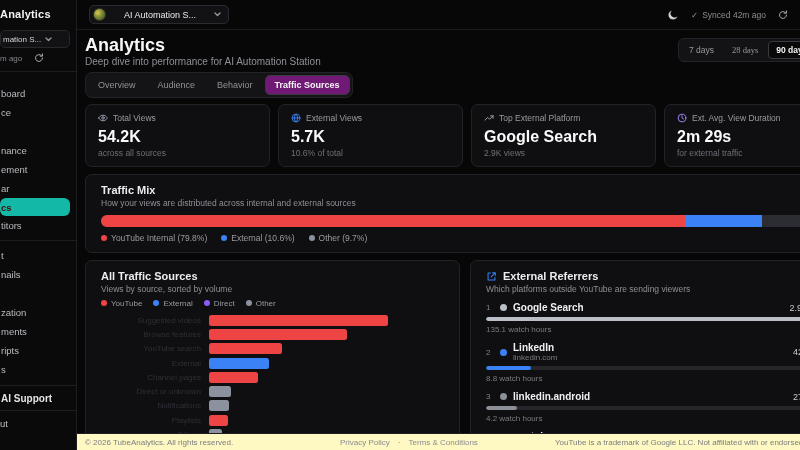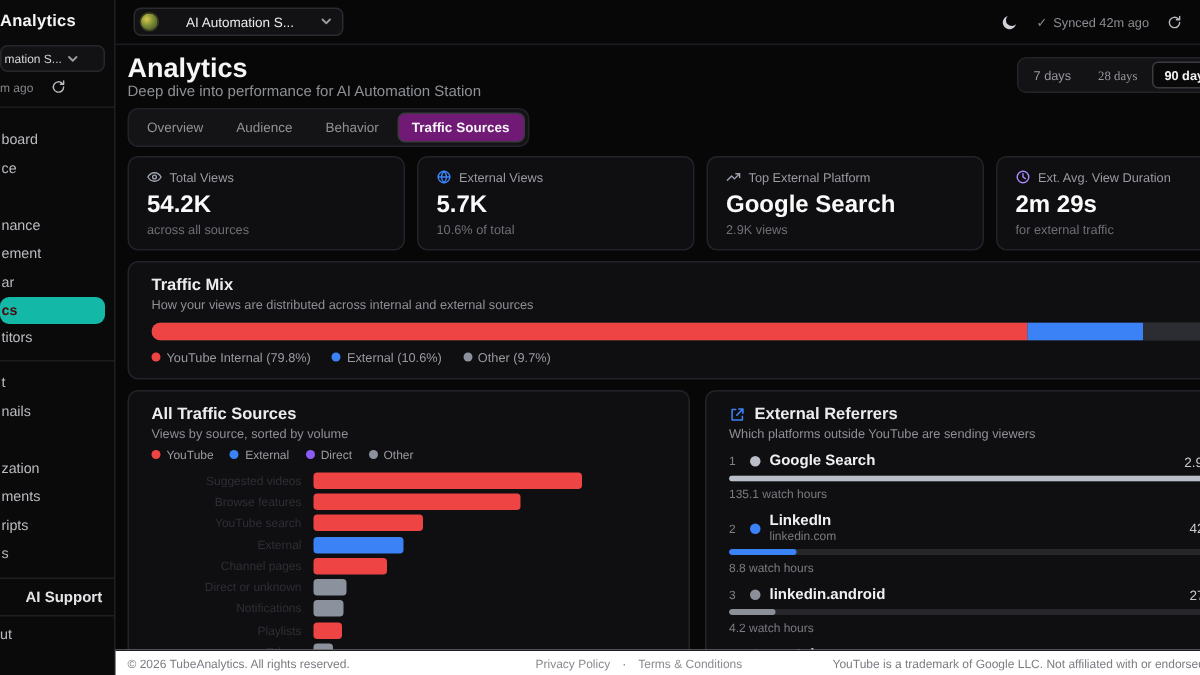--- a/index.html
+++ b/index.html
@@ -9,21 +9,21 @@
   
   .sidebar{position:absolute;left:0;top:0;bottom:0;width:77px;background:#0a0a0b;border-right:1px solid #1e1e23;padding-top:8px;overflow:hidden;}
   .side-logo{font-size:11px;font-weight:700;color:#f4f4f5;letter-spacing:.2px;}
   .side-channel{margin-top:10px;margin-right:6px;height:18px;border:1px solid #27272c;border-radius:5px;background:#121214;display:flex;align-items:center;gap:4px;padding:0 4px 0 2px;font-size:8px;color:#d6d6da;}
   .side-sync{margin-top:5px;display:flex;align-items:center;gap:12px;font-size:8px;color:#85868c;height:10px;}
   .side-div{margin-top:8px;border-top:1px solid #1c1c21;}
   .nav{margin-top:12px;}
   .nav-item{height:19px;display:flex;align-items:center;font-size:9.5px;color:#bcbcc2;padding-left:1px;}
   .nav-item.active{background:#14b8a6;border-radius:6px;margin-right:6px;color:#480c0c;font-weight:700;height:18px;}
   .nav2{margin-top:5px;}
-  .ai-support{margin-top:6px;border-top:1px solid #1e1e23;border-bottom:1px solid #1e1e23;height:26px;display:flex;align-items:center;padding-left:17px;font-size:10px;font-weight:600;color:#e4e4e7;}
+  .ai-support{margin-top:6px;border-top:1px solid #1e1e23;border-bottom:1px solid #1e1e23;height:26px;display:flex;align-items:center;padding-left:1px;font-size:10px;font-weight:600;color:#e4e4e7;}
   .side-bottom{height:20px;display:flex;align-items:center;font-size:9.5px;color:#bcbcc2;margin-top:2px;}
 
   
   .main{position:absolute;left:77px;right:0;top:0;bottom:0;}
   .topbar{height:30px;border-bottom:1px solid #1b1b20;display:flex;align-items:center;padding:0 12px;}
   .chan-pill{height:19px;border:1px solid #2a2a30;border-radius:5px;background:#121214;display:flex;align-items:center;gap:18px;padding:0 7px 0 3px;font-size:9px;color:#eaeaec;}
   .avatar{width:13px;height:13px;border-radius:50%;background:radial-gradient(circle at 35% 35%,#d9ca4d 0%,#7a8a35 45%,#33491f 100%);border:1px solid #3a3a20;}
   .top-right{margin-left:auto;display:flex;align-items:center;gap:12px;}
   .synced{display:flex;align-items:center;gap:4px;font-size:8.5px;color:#8c8d93;}
   .icon-btn{display:flex;align-items:center;}
@@ -67,23 +67,23 @@
   .ref-head{display:flex;align-items:center;gap:6px;}
   .ref-rank{font-size:8px;color:#808187;width:8px;}
   .ref-dot{width:7px;height:7px;border-radius:50%;}
   .ref-name{font-size:10px;font-weight:700;color:#f0f0f2;line-height:11px;}
   .ref-domain{font-size:8px;color:#7a7b80;line-height:9px;}
   .ref-val{margin-left:auto;font-size:9px;color:#c9cacf;white-space:nowrap;}
   .ref-track{margin-top:4px;height:4px;border-radius:2px;background:#26262b;overflow:hidden;}
   .ref-fill{height:100%;border-radius:2px;}
   .ref-hours{margin-top:4px;font-size:8px;color:#7a7b80;}
 
-  .footer{position:absolute;left:0;right:0;bottom:0;height:17px;background:#ffffff;border-top:1px solid #1d1d22;font-size:8px;color:#7b7c82;z-index:5;}
+  .footer{position:absolute;left:0;right:0;bottom:0;height:17px;background:#fef9c3;border-top:1px solid #1d1d22;font-size:8px;color:#7b7c82;z-index:5;}
   .foot-copy{position:absolute;left:8px;top:4px;}
-  .foot-links{position:absolute;left:280px;top:4px;display:flex;gap:8px;align-items:center;}
+  .foot-links{position:absolute;left:263px;top:4px;display:flex;gap:8px;align-items:center;}
   .foot-link{cursor:pointer;color:#8a8b91;}
   .foot-note{position:absolute;left:478px;top:4px;white-space:nowrap;width:400px;overflow:hidden;}
   svg{display:block;}
 </style>
 </head>
 <body>
 
 <div class="app">
 
   <aside class="sidebar" style="padding-left:0;">

